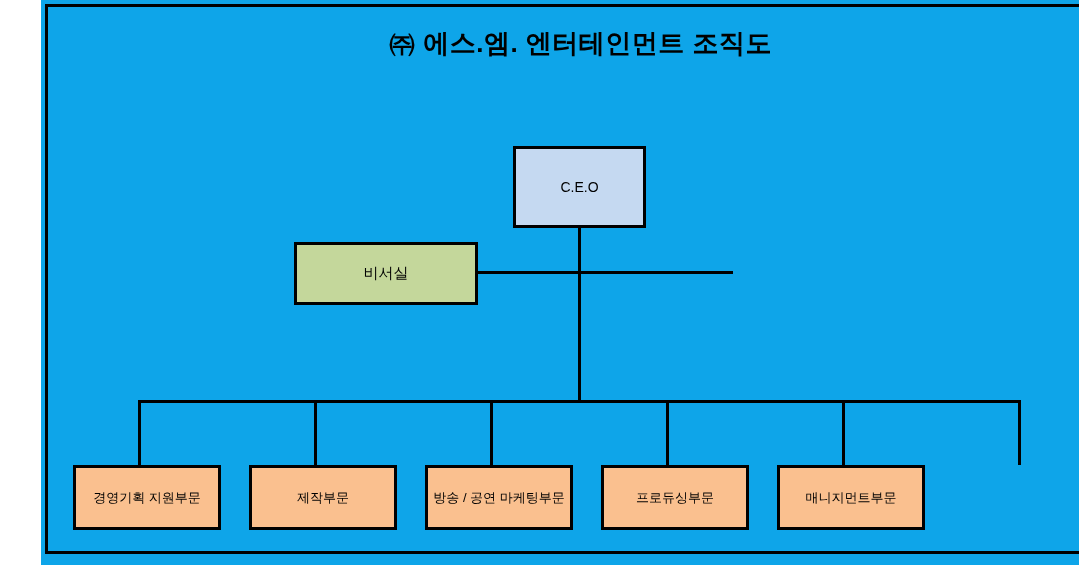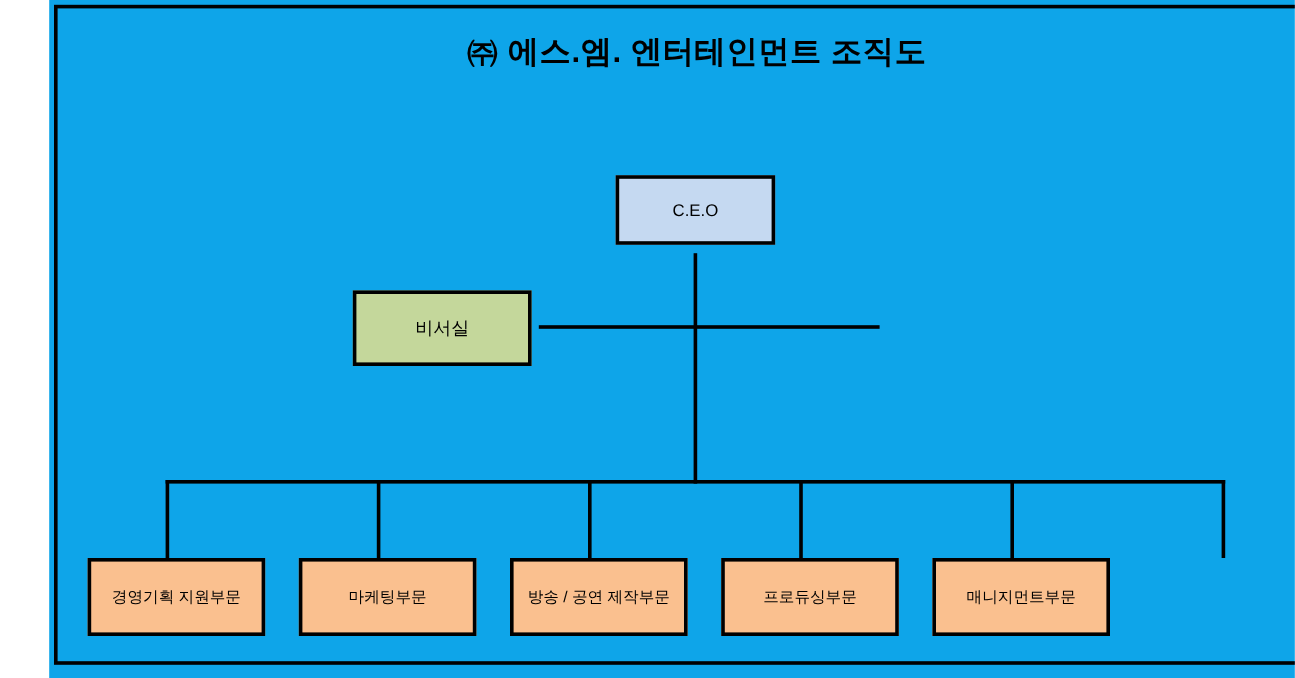--- a/index.html
+++ b/index.html
@@ -43,31 +43,31 @@
     display: flex;
     align-items: center;
     justify-content: center;
     text-align: center;
     color: #000000;
   }
   .node-ceo {
     left: 472px;
     top: 146px;
     width: 133px;
-    height: 58px;
+    height: 82px;
     background: #C5D9F1;
     font-size: 14px;
   }
   .node-staff {
     background: #C4D79B;
     font-size: 15px;
     top: 242px;
     height: 63px;
   }
-  .node-secretary { left: 253px; width: 149px; font-family: Liberation Mono, monospace; }
+  .node-secretary { left: 253px; width: 184px; font-family: Liberation Mono, monospace; }
   .node-hr        { left: 692px; width: 156px; }
   .node-dept {
     background: #FAC08F;
     font-size: 13px;
     top: 465px;
     height: 65px;
     width: 148px;
     padding: 0 2px;
   }
   .dept-0 { left: 32px; }
@@ -109,21 +109,21 @@
   <div class="line v-drop drop-4"></div>
   <div class="line v-drop drop-5"></div>
 
   <div class="node node-ceo">C.E.O</div>
 
   <div class="node node-staff node-secretary">비서실</div>
 
 
   <div class="node node-dept dept-0">경영기획 지원부문</div>
 
-  <div class="node node-dept dept-1">마케팅부문</div>
+  <div class="node node-dept dept-1">제작부문</div>
 
-  <div class="node node-dept dept-2">방송 / 공연 제작부문</div>
+  <div class="node node-dept dept-2">방송 / 공연 마케팅부문</div>
 
   <div class="node node-dept dept-4">매니지먼트부문</div>
 
   <div class="node node-dept dept-3">프로듀싱부문</div>
 
 </div>
 
 </body></html>

